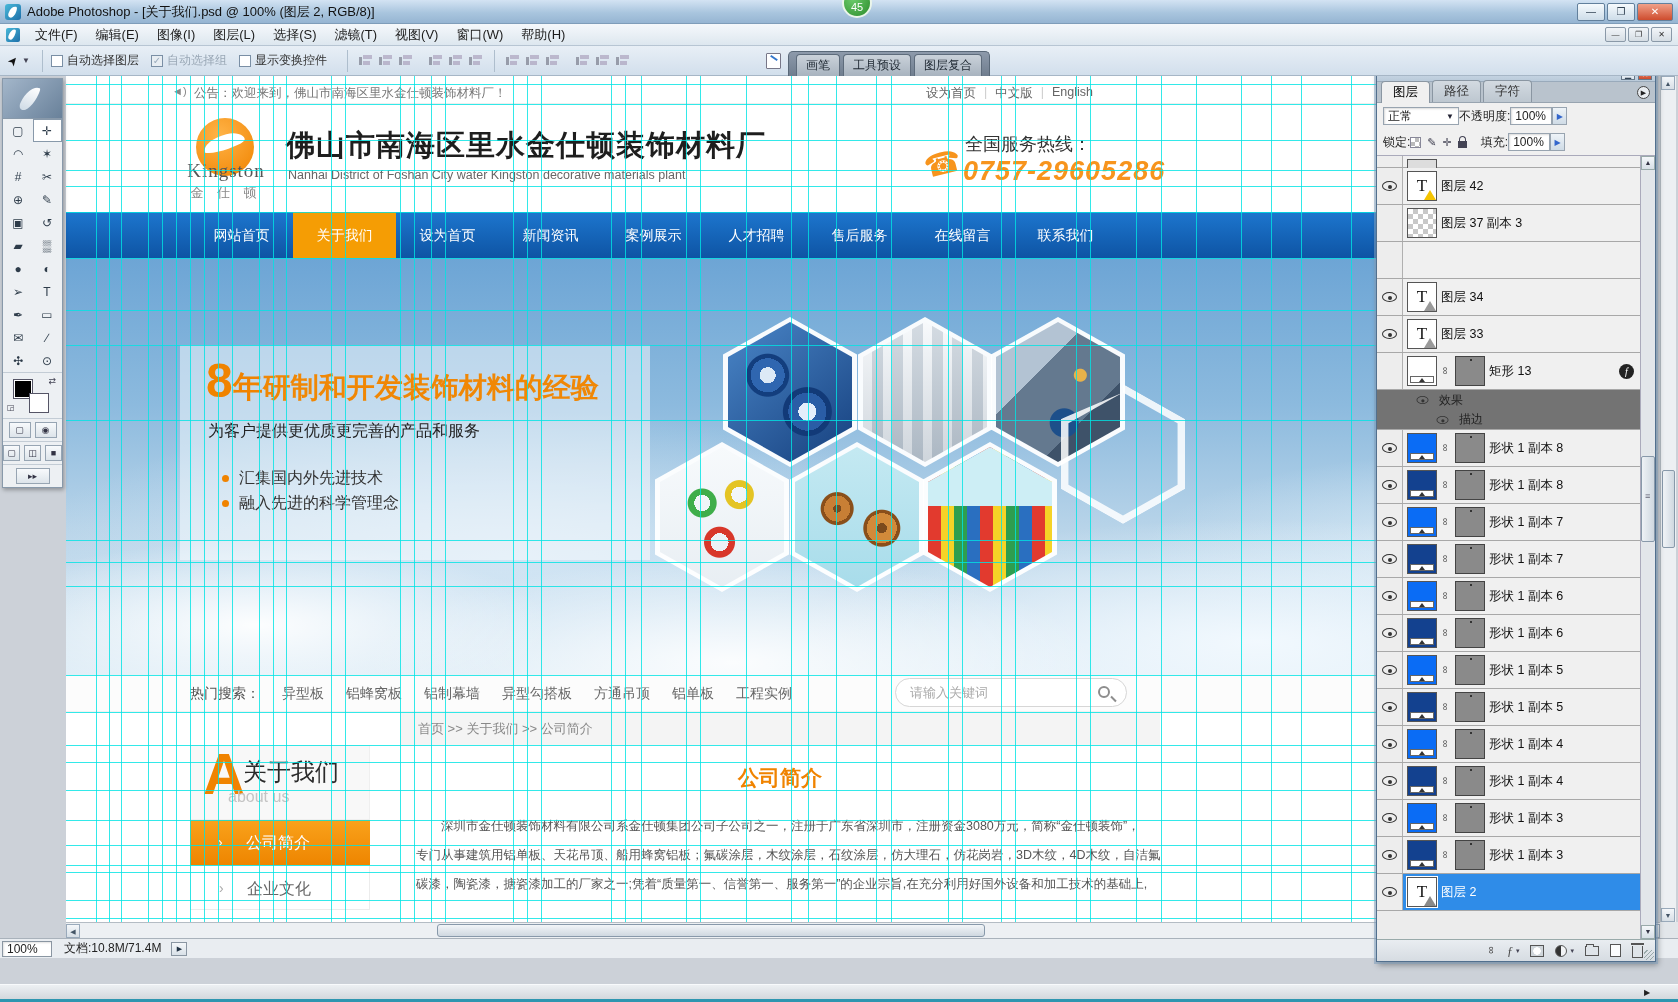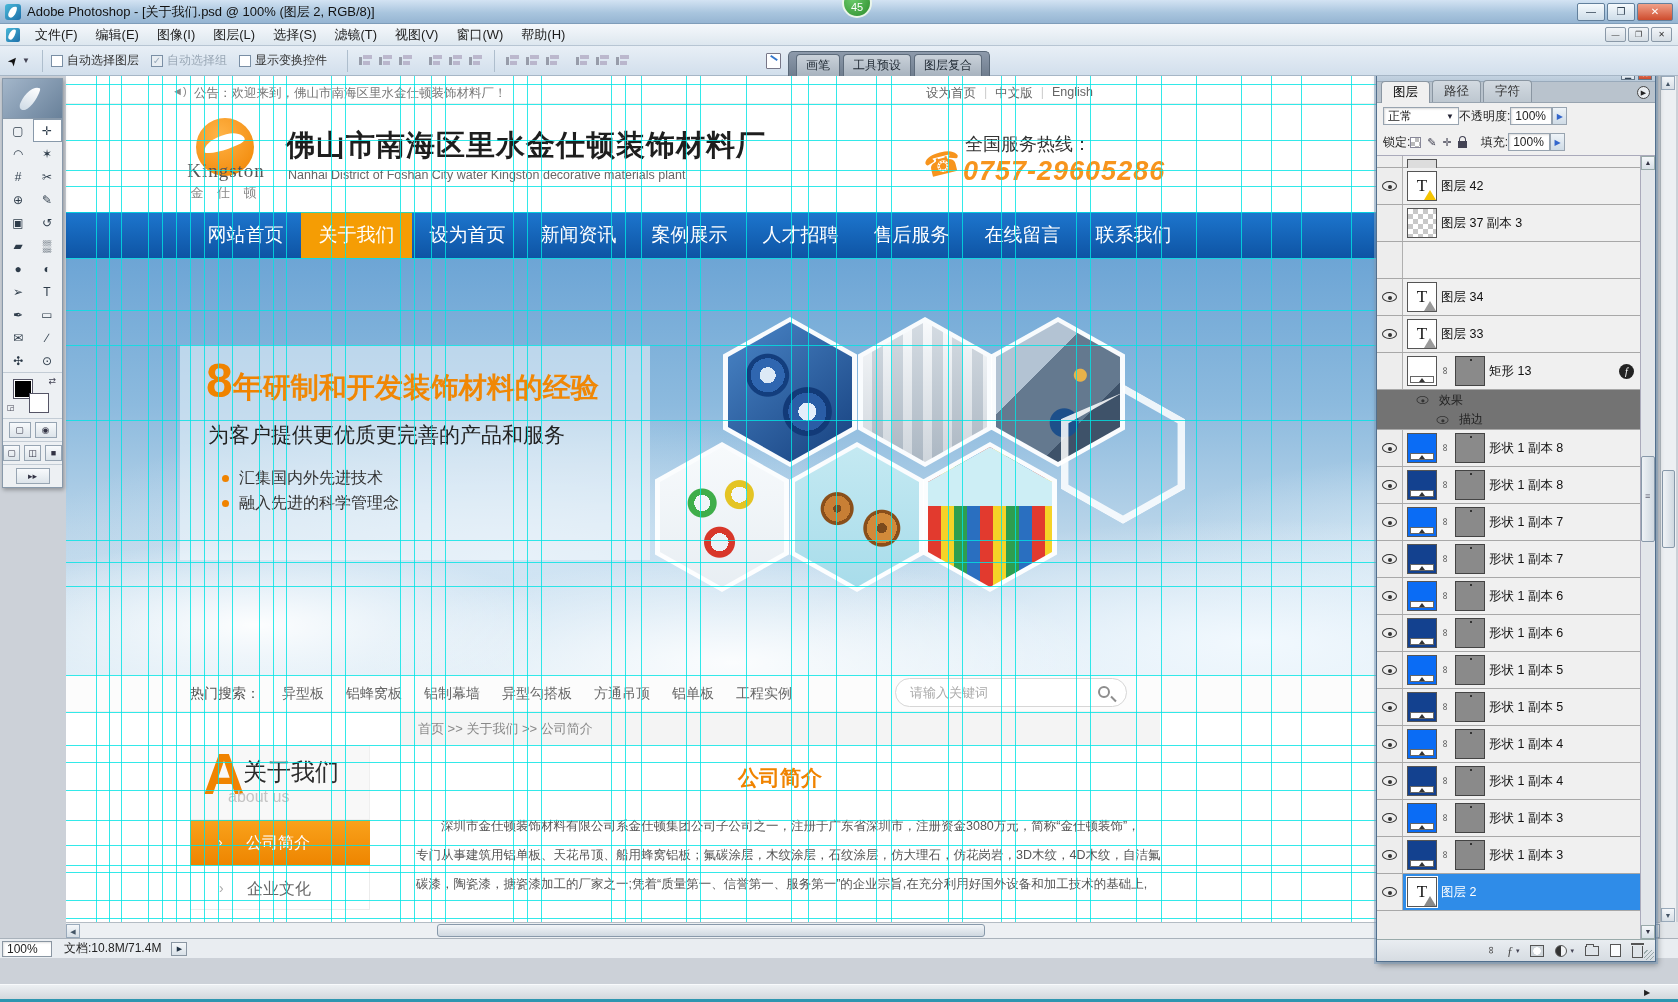--- a/index.html
+++ b/index.html
@@ -61,35 +61,35 @@
 #logo-circle::after{content:"";position:absolute;left:7px;top:17px;width:42px;height:15px;background:#fff;border-radius:60% 40% 70% 30%/80% 60% 40% 20%;transform:rotate(-14deg)}
 #logo-en{position:absolute;left:106px;top:84px;width:108px;text-align:center;font-size:19px;color:#555;font-family:"Liberation Serif","DejaVu Serif",serif;letter-spacing:1px}
 #logo-cn{position:absolute;left:106px;top:108px;width:108px;text-align:center;font-size:13px;color:#8a8a8a;letter-spacing:5px}
 #company-cn{position:absolute;left:220px;top:50px;font-size:29px;font-weight:bold;color:#1e1e1e;letter-spacing:1px}
 #company-en{position:absolute;left:222px;top:92px;font-size:12.5px;color:#666}
 #phone-icon{position:absolute;left:858px;top:70px;font-size:30px;color:#f7941d;transform:rotate(-14deg)}
 #hotline-label{position:absolute;left:899px;top:56px;font-size:18px;color:#333}
 #hotline-number{position:absolute;left:897px;top:80px;font-size:27px;font-weight:bold;font-style:italic;color:#f7941d;letter-spacing:1px}
 #nav{position:absolute;left:0;top:136px;width:100%;height:46px;background:linear-gradient(#1d76ce,#0e54a4)}
 #navitems{position:absolute;left:124px;top:0;display:flex}
-.navitem{width:111px;line-height:46px;text-align:center;color:#fff;font-size:19px}
+.navitem{width:103px;line-height:46px;text-align:center;color:#fff;font-size:14px}
 .navitem.active{background:#f59d04}
 #hero{position:absolute;left:0;top:182px;width:100%;height:417px;overflow:hidden;background:
  radial-gradient(ellipse 420px 120px at 12% 88%,rgba(255,255,255,.95),transparent 70%),
  radial-gradient(ellipse 520px 150px at 42% 97%,rgba(255,255,255,.9),transparent 70%),
  radial-gradient(ellipse 640px 170px at 75% 92%,rgba(244,250,255,.92),transparent 72%),
  radial-gradient(ellipse 700px 210px at 28% 72%,rgba(214,232,246,.75),transparent 70%),
  radial-gradient(ellipse 500px 140px at 90% 70%,rgba(225,240,250,.7),transparent 70%),
  linear-gradient(180deg,#6da5d5,#8cbade 35%,#b8d4e9 65%,#ddecf6)}
 #hero-panel{position:absolute;left:114px;top:87px;width:470px;height:215px;background:rgba(255,255,255,.48)}
 #hero-years{font-size:48px;font-weight:bold;color:#f08300}
 #hero-yunit{font-size:30px;font-weight:bold;color:#f08300}
 #hero-headline{font-size:28px;font-weight:bold;color:#f08705}
 #hero-title{position:absolute;left:26px;top:8px;white-space:nowrap}
-#hero-sub{position:absolute;left:28px;top:76px;font-size:21px;color:#222}
+#hero-sub{position:absolute;left:28px;top:76px;font-size:16px;color:#222}
 .hero-bullet{position:absolute;left:42px;font-size:16px;color:#333;display:flex;align-items:center}
 .hero-bullet .dot{width:7px;height:7px;border-radius:50%;background:#f08300;margin-right:10px}
 .hx{position:absolute;width:124px;height:140px;clip-path:polygon(50% 0,100% 25%,100% 75%,50% 100%,0 75%,0 25%)}
 .hxw{width:134px;height:150px;background:#fff;opacity:.95}
 .hxA{background:radial-gradient(circle at 32% 38%,#dce9f6 0 8px,#2f66b0 8px 17px,#133e7e 17px 21px,transparent 22px),radial-gradient(circle at 64% 64%,#e4eefb 0 9px,#2a5da6 9px 19px,#123a78 19px 24px,transparent 25px),linear-gradient(140deg,#4a86c8,#16407e)}
 .hxB{background:linear-gradient(rgba(255,255,255,.3),rgba(120,135,150,.3)),repeating-linear-gradient(90deg,#f4f7fa 0 9px,#c2ccd6 9px 20px)}
 .hxC{background:radial-gradient(circle at 68% 38%,#e8b24a 0 6px,transparent 7px),radial-gradient(circle at 55% 72%,#1d4f8a 0 14px,transparent 15px),linear-gradient(135deg,#b3c3d3 0 35%,#64798f 35% 70%,#3e5269 70%)}
 .hxD{background:radial-gradient(circle at 34% 40%,transparent 0 8px,#3fae4a 8px 14px,transparent 15px),radial-gradient(circle at 64% 34%,transparent 0 8px,#e4c424 8px 14px,transparent 15px),radial-gradient(circle at 48% 68%,transparent 0 9px,#d8372a 9px 15px,transparent 16px),linear-gradient(#f7fafc,#e8eef3)}
 .hxE{background:radial-gradient(circle at 34% 44%,#7a4a1d 0 4px,#c87f35 4px 13px,#8a4f1a 13px 16px,transparent 17px),radial-gradient(circle at 70% 58%,#7a4a1d 0 5px,#d18a3a 5px 15px,#8a4f1a 15px 18px,transparent 19px),linear-gradient(#c4e9f2,#a8dcea)}
 .hxF{background:linear-gradient(#cdeef5 0 42%,transparent 42%),repeating-linear-gradient(90deg,#e23a2e 0 13px,#f5d327 13px 26px,#2e9e4f 26px 39px,#2a6fc0 39px 52px)}

